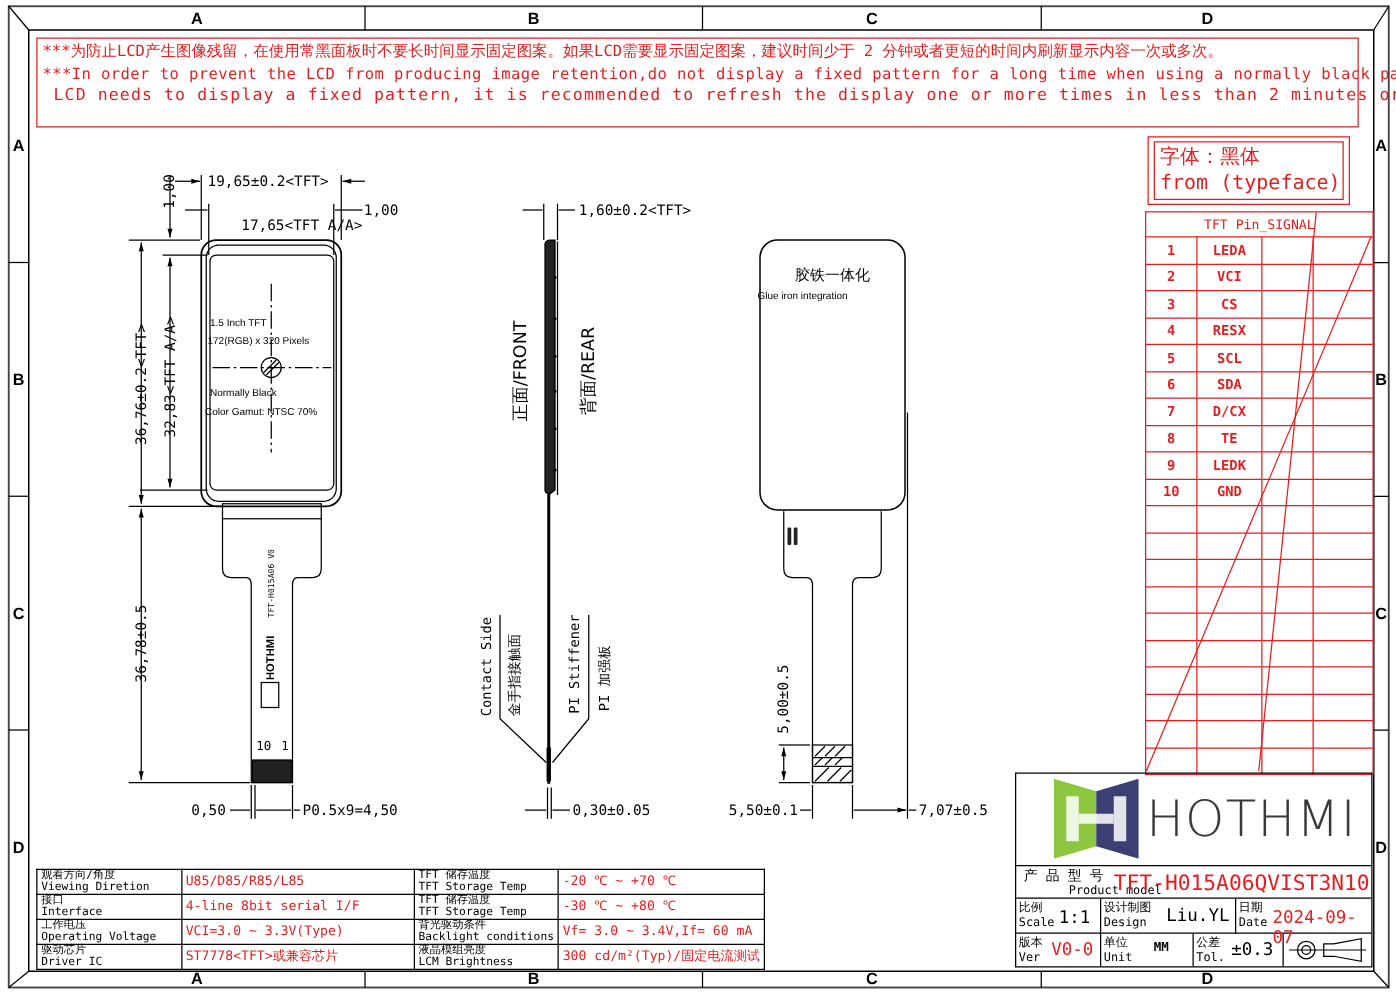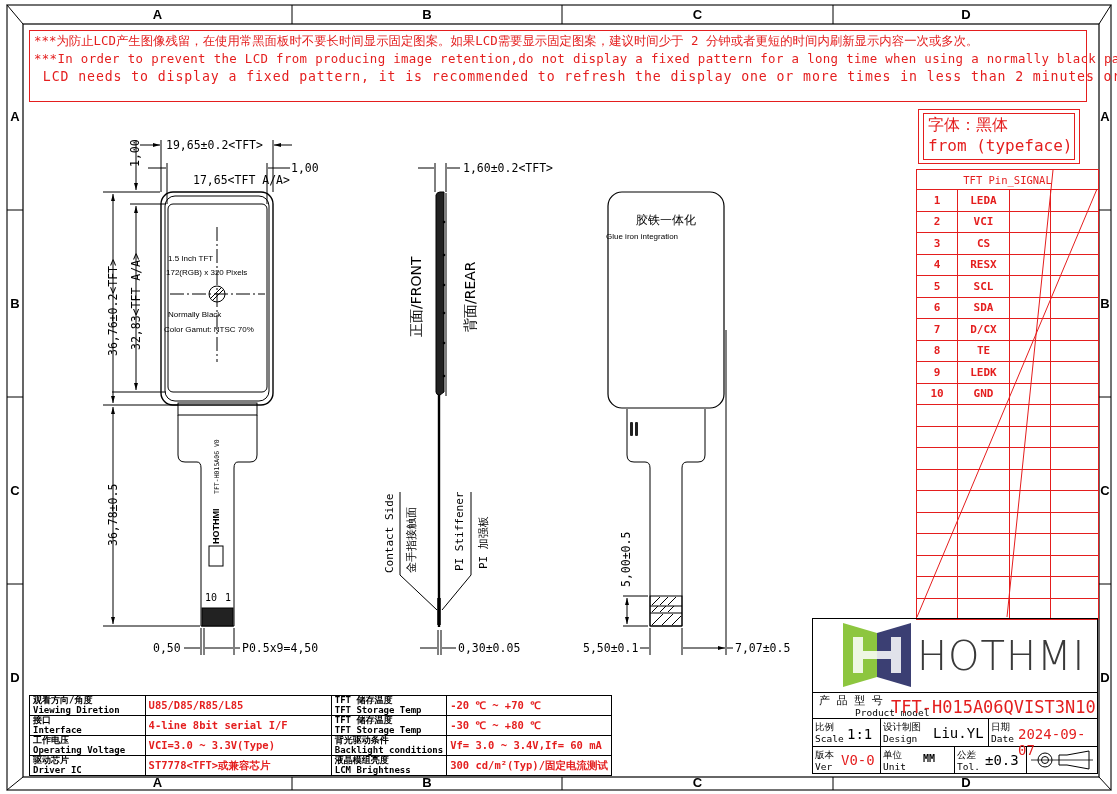--- a/index.html
+++ b/index.html
@@ -11,21 +11,21 @@
   .notice div { white-space:nowrap; line-height:18px; }
   .notice .l1 { font-size:12.4px; }
   .notice .l2 { font-size:12.4px; letter-spacing:0.35px; }
   .notice .l3 { font-size:13.2px; letter-spacing:0.9px; }
   .notice .l4 { font-size:13.6px; letter-spacing:0.7px; }
   .typeface { position:absolute; left:918px; top:109px; width:162px; height:55px; border:1.5px solid #e41e1e; box-sizing:border-box; color:#e41e1e; }
   .typeface .inner { position:absolute; left:4px; top:3px; right:4px; bottom:3px; border:1px solid #e41e1e; font-family:"DejaVu Sans Mono", monospace; font-size:16px; line-height:21px; padding-left:4px; }
   table.pins { position:absolute; left:916px; top:169px; width:183px; border-collapse:collapse; color:#e41e1e; font:bold 11px "DejaVu Sans Mono", monospace; }
   table.pins td, table.pins th { border:1px solid #e41e1e; height:20.5px; padding:0; text-align:center; }
   table.pins th { font-weight:normal; font-size:10.5px; height:19px; }
-  .specs { position:absolute; left:29px; top:695px; width:583px; border-collapse:collapse; font-size:9.5px;font-weight:bold; }
+  .specs { position:absolute; left:29px; top:695px; width:583px; border-collapse:collapse; font-size:9.5px; }
   .specs td { border:1px solid #000; padding:0 3px; height:19px; vertical-align:middle; line-height:9.5px; }
   .specs .k { color:#000; font-family:"DejaVu Sans Mono", monospace; font-size:9px; white-space:nowrap; }
   .specs .v { color:#e41e1e; font-family:"DejaVu Sans Mono", monospace; font-size:10.5px; white-space:nowrap; }
   .titleblock { position:absolute; left:812px; top:618px; width:286px; height:156px; border:1px solid #000; box-sizing:border-box; font-family:"DejaVu Sans Mono", monospace; }
   .tb-cell { position:absolute; border-right:1px solid #000; border-bottom:1px solid #000; box-sizing:border-box; }
   .tb-lbl { position:absolute; font-size:9.5px; line-height:10px; color:#000; }
   .tb-val { position:absolute; font-size:14px; }
   .red { color:#e41e1e; }
   .dim { position:absolute; font-family:"DejaVu Sans Mono", monospace; font-size:11.5px; color:#000; white-space:nowrap; }
   .vtext { position:absolute; transform-origin:left top; transform:rotate(-90deg); white-space:nowrap; }

